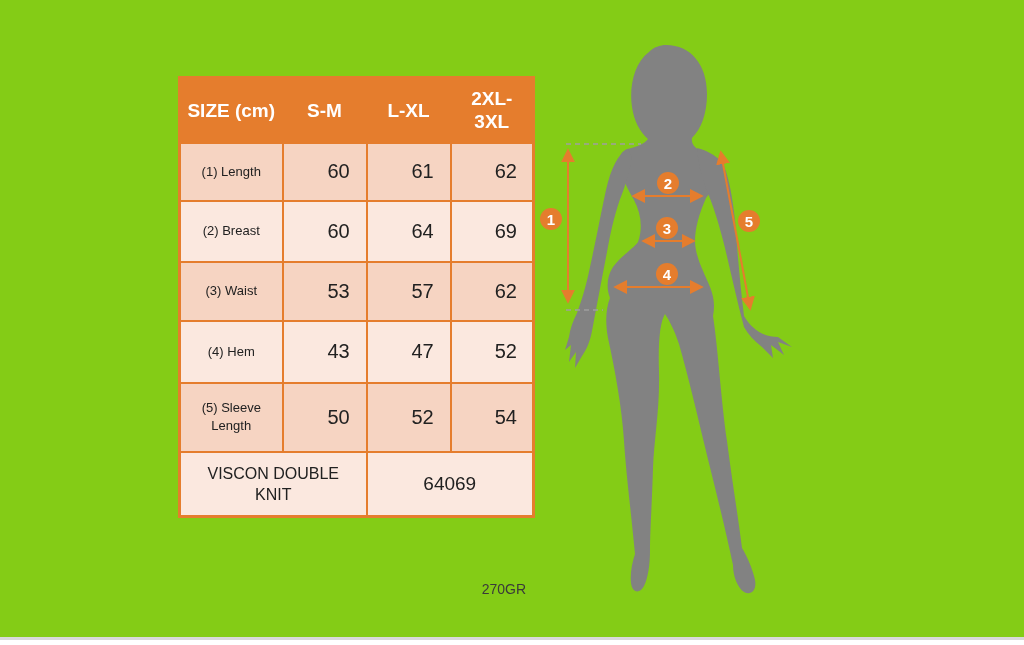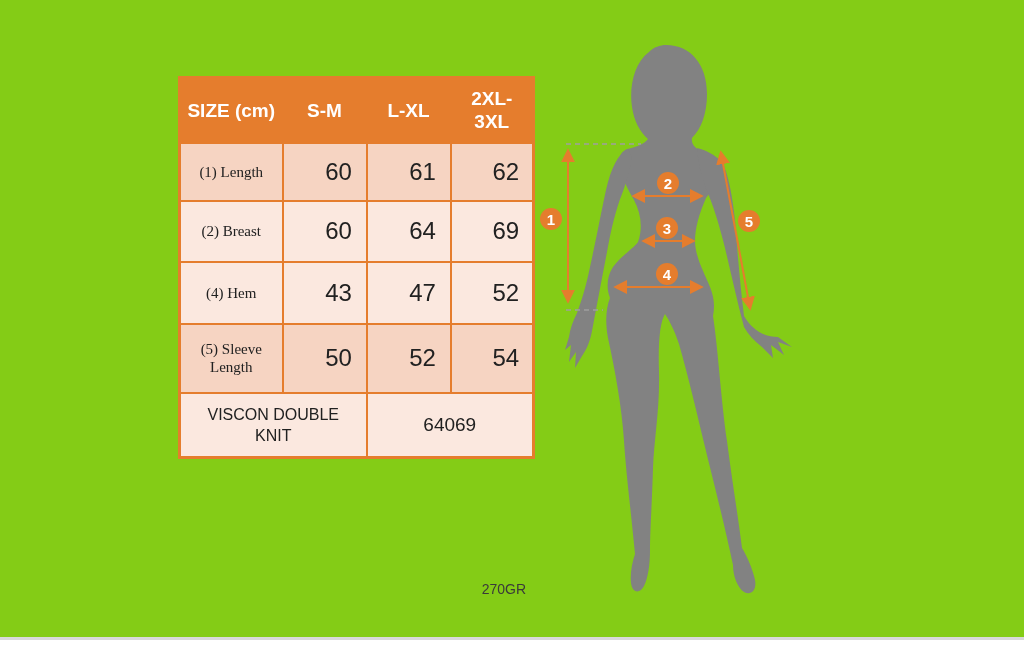--- a/index.html
+++ b/index.html
@@ -19,22 +19,22 @@
     border:2px solid var(--accent,#E57D2D);
     text-align:center;vertical-align:middle;padding:0 6px;
     overflow:hidden;
   }
   .oh{
     background:var(--accent,#E57D2D);color:#ffffff;
     font-size:19px;font-weight:bold;line-height:23px;padding:0 8px;
   }
   .r-dark td{background:var(--row-dark,#F6D4C2);}
   .r-light td{background:var(--row-light,#FBE8DF);}
-  td.lbl{font-size:15px;line-height:18px;color:var(--ink,#212121);font-family:Liberation Serif, serif;}
-  td.num{font-size:24px;color:var(--ink,#212121);padding-left:34px;}
+  td.lbl{font-size:13px;line-height:18px;color:var(--ink,#212121);}
+  td.num{font-size:20px;color:var(--ink,#212121);padding-left:34px;}
   td.fabric-cell{font-size:16px;line-height:21px;padding:0 24px;background:var(--row-light,#FBE8DF);}
   td.code-cell{font-size:19px;background:var(--row-light,#FBE8DF);}
   .gr-note{
     position:absolute;left:178px;top:581px;width:348px;text-align:right;
     font-size:14px;color:#3a3a3a;
   }
 
   
   .diagram-svg{position:absolute;left:535px;top:25px;}
   .sil{fill:var(--body,#828282);stroke:none;}
@@ -69,20 +69,26 @@
         <td class="lbl">(1) Length</td>
         <td class="num">60</td>
         <td class="num">61</td>
         <td class="num">62</td>
       </tr>
       <tr class="r-light" style="height:61px">
         <td class="lbl">(2) Breast</td>
         <td class="num">60</td>
         <td class="num">64</td>
         <td class="num">69</td>
+      </tr>
+      <tr class="r-dark" style="height:59px">
+        <td class="lbl">(3) Waist</td>
+        <td class="num">53</td>
+        <td class="num">57</td>
+        <td class="num">62</td>
       </tr>
       <tr class="r-light" style="height:62px">
         <td class="lbl">(4) Hem</td>
         <td class="num">43</td>
         <td class="num">47</td>
         <td class="num">52</td>
       </tr>
       <tr class="r-dark" style="height:69px">
         <td class="lbl">(5) Sleeve Length</td>
         <td class="num">50</td>

